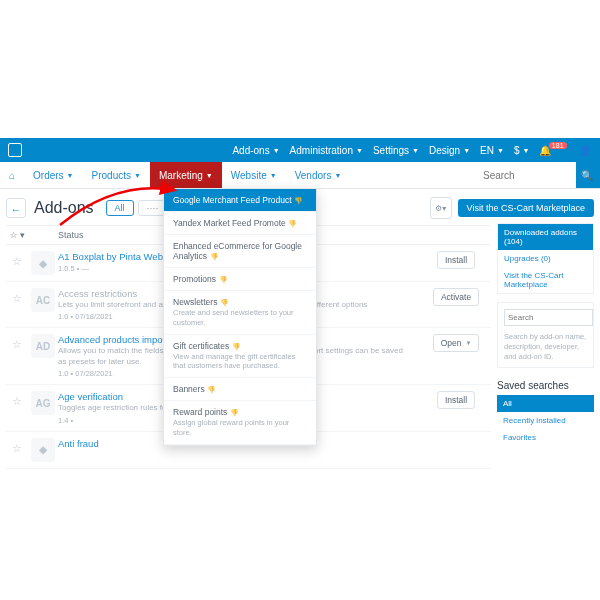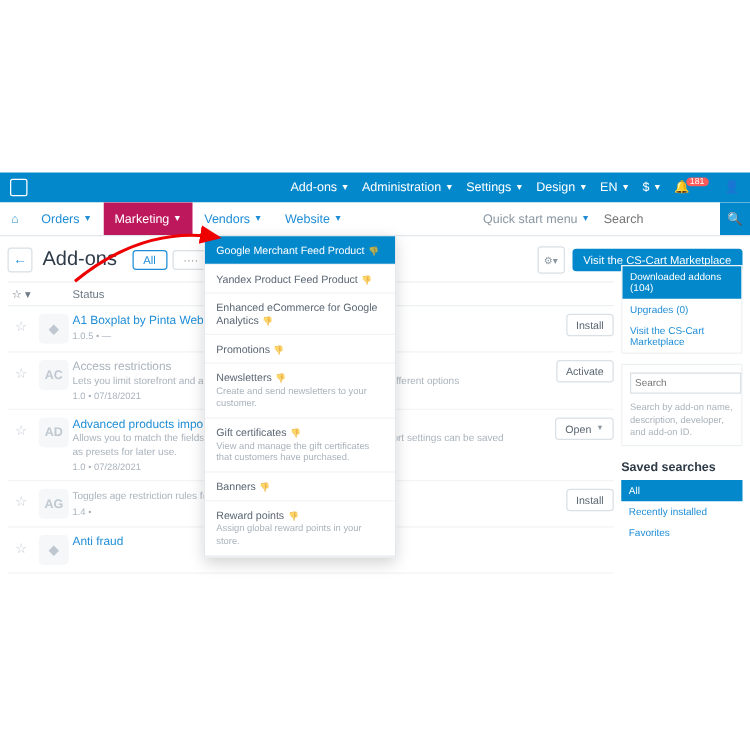--- a/index.html
+++ b/index.html
@@ -6,61 +6,61 @@
 .stage{width:600px;height:600px;position:relative;overflow:hidden;background:#fff}
 .topbar{position:absolute;top:138px;left:0;right:0;height:24px;background:#0388cc;display:flex;align-items:center;color:#fff;font-size:10px;padding:0 8px}
 .topbar .spacer{flex:1}
 .topbar .item{margin-left:10px;display:flex;align-items:center;cursor:pointer}
 .topbar .caret{margin-left:3px;font-size:7px}
 .cartglyph{width:12px;height:12px;border:1px solid #fff;border-radius:2px;margin-right:6px}
 .badge{background:#ff5b5b;color:#fff;font-size:7px;border-radius:6px;padding:0 3px;position:relative;top:-5px;left:-3px}
 .navbar{position:absolute;top:162px;left:0;right:0;height:26px;background:#fff;border-bottom:1px solid #e4e7ea;display:flex;align-items:stretch;font-size:10px}
 .navbar .nitem{display:flex;align-items:center;padding:0 9px;color:#1f8dd6;cursor:pointer;position:relative}
 .navbar .nitem.home{color:#1f8dd6}
-.navbar .nitem.active{background:#be185d;color:#fff}
+.navbar .nitem.active{background:#b91c1c;color:#fff}
 .navbar .caret{margin-left:3px;font-size:7px;color:#1f8dd6}
 .navbar .nitem.active .caret{color:#fff}
 .navbar .spacer{flex:1}
 .navbar .qs{display:flex;align-items:center;color:#8b97a2;padding:0 9px}
 .navbar .search{display:flex;align-items:center;padding-right:6px}
 .navbar .search input{border:none;outline:none;width:85px;font-size:10px;color:#8b97a2}
 .navbar .searchbtn{background:#0388cc;color:#fff;width:24px;height:26px;display:flex;align-items:center;justify-content:center}
 .pagehead{position:absolute;top:193px;left:6px;right:6px;height:30px;display:flex;align-items:center}
 .pagehead .back{border:1px solid #d9e0e6;border-radius:3px;width:18px;height:18px;display:flex;align-items:center;justify-content:center;color:#1f8dd6;margin-right:8px}
 .pagehead h1{font-size:16px;font-weight:500;margin:0 12px 0 0;color:#2e3a47}
 .pagehead .pill{border:1px solid #d9e0e6;border-radius:3px;padding:2px 8px;font-size:9px;color:#8b97a2;margin-right:4px;cursor:pointer}
 .pagehead .pill.active{border-color:#1f8dd6;color:#1f8dd6}
 .pagehead .spacer{flex:1}
 .pagehead .gear{border:1px solid #d9e0e6;border-radius:3px;width:20px;height:20px;display:flex;align-items:center;justify-content:center;color:#8b97a2;margin-right:6px;font-size:8px}
 .pagehead .visit{background:#0388cc;color:#fff;border-radius:3px;padding:4px 9px;font-size:9px}
 .content{position:absolute;top:225px;left:6px;width:485px}
-.sidebar{position:absolute;top:212px;right:6px;width:97px;font-size:8px}
+.sidebar{position:absolute;top:223px;right:6px;width:97px;font-size:8px}
 .listhead{display:flex;border-top:1px solid #eef1f3;border-bottom:1px solid #eef1f3;padding:4px 0;color:#6b7885;font-size:9px}
 .listhead .c1{width:22px;text-align:center}
 .listhead .c2{width:30px}
 .listhead .c3{flex:1}
 .listhead .c4{width:70px}
 .row{display:flex;border-bottom:1px solid #f2f4f6;padding:6px 0;align-items:flex-start}
 .row .star{width:22px;text-align:center;color:#c7ced5;padding-top:4px}
 .row .iconcell{width:30px;display:flex;align-items:center;justify-content:center}
 .sqicon{width:24px;height:24px;border-radius:4px;background:#f5f7f9;color:#bfc8d0;display:flex;align-items:center;justify-content:center;font-size:10px;font-weight:600}
 .row .main{flex:1;padding-right:8px}
 .row .title{color:#1f8dd6;font-size:9.5px}
 .row .title.dis{color:#aab3bc}
 .row .desc{color:#aab3bc;font-size:8px;line-height:1.3;margin-top:1px}
 .row .meta{color:#aab3bc;font-size:7.5px;margin-top:2px}
-.row .btncell{width:70px;display:flex;align-items:center;justify-content:flex-end}
+.row .btncell{width:70px;display:flex;align-items:center;justify-content:center}
 .abtn{border:1px solid #d9e0e6;border-radius:3px;padding:3px 7px;font-size:8.5px;color:#5a6673;cursor:pointer;display:flex;align-items:center}
 .abtn .caret{margin-left:4px;font-size:6px;color:#8b97a2}
 .sidepanel{background:#fff;border:1px solid #eef1f3;margin-bottom:8px}
 .sidepanel .hdr{background:#0388cc;color:#fff;padding:4px 6px;font-size:8px}
 .sidepanel .lnk{color:#1f8dd6;padding:4px 6px;display:block;font-size:8px}
 .sidepanel input{width:calc(100% - 14px);margin:6px;border:1px solid #d9e0e6;padding:3px;font-size:8px;outline:none}
 .sidepanel .help{color:#aab3bc;padding:0 6px 6px;font-size:7.5px;line-height:1.3}
-.sidetitle{font-weight:700;font-size:10px;color:#2e3a47;padding:4px 0}
+.sidetitle{font-weight:400;font-size:10px;color:#2e3a47;padding:4px 0}
 .savitem{padding:4px 6px;font-size:8px;color:#1f8dd6}
 .savitem.active{background:#0388cc;color:#fff}
 .dropdown{position:absolute;top:188px;left:163px;width:152px;background:#fff;box-shadow:0 4px 12px rgba(0,0,0,.18);border:1px solid #e4e7ea;z-index:20}
 .dropdown .ditem{padding:6px 9px;font-size:8.5px;color:#5a6673;border-bottom:1px solid #f2f4f6;cursor:pointer}
 .dropdown .ditem.sel{background:#0388cc;color:#fff}
 .dropdown .ditem .dsub{color:#aab3bc;font-size:7.5px;line-height:1.3;margin-top:1px}
 .dropdown .thumb{font-size:7px;opacity:.7;margin-left:3px}
 .arrow{position:absolute;top:170px;left:55px;width:130px;height:60px;z-index:30;pointer-events:none}
 .arrow svg{overflow:visible}
 </style>
@@ -100,37 +100,37 @@
 </div>
 
 <div class="navbar">
   <div class="nitem home">
         <span>⌂</span>
       </div>
   <div class="nitem">
         <span>Orders</span>
         <span class="caret">▼</span>
       </div>
+  <div class="nitem">
+        <span>Products</span>
+        <span class="caret">▼</span>
+      </div>
   <div class="nitem active">
         <span>Marketing</span>
         <span class="caret">▼</span>
       </div>
   <div class="nitem">
+        <span>Website</span>
+        <span class="caret">▼</span>
+      </div>
+  <div class="nitem">
         <span>Vendors</span>
         <span class="caret">▼</span>
       </div>
-  <div class="nitem">
-        <span>Website</span>
-        <span class="caret">▼</span>
-      </div>
   <span class="spacer"></span>
-  <div class="qs">
-        <span>Quick start menu</span>
-        <span class="caret" style="margin-left:3px">▼</span>
-      </div>
   <div class="search">
     <input placeholder="Search" style="">
   </div>
   <div class="searchbtn">
         <span>🔍</span>
       </div>
 </div>
 
 <div class="pagehead">
   <div class="back">←</div>
@@ -189,20 +189,21 @@
           <div class="btncell">
             <span class="abtn">Open<span class="caret">▼</span></span>
           </div>
         </div>
         <div class="row">
           <div class="star">☆</div>
           <div class="iconcell">
             <div class="sqicon">AG</div>
           </div>
           <div class="main">
+            <div class="title ">Age verification</div>
             <div class="desc">Toggles age restriction rules for products and categories</div>
             <div class="meta">1.4 •</div>
           </div>
           <div class="btncell">
             <span class="abtn">Install</span>
           </div>
         </div>
         <div class="row">
           <div class="star">☆</div>
           <div class="iconcell">
@@ -229,21 +230,21 @@
   <div class="sidetitle">Saved searches</div>
   <div class="sidepanel" style="border:none">
     <div class="savitem active">All</div>
     <div class="savitem">Recently installed</div>
     <div class="savitem">Favorites</div>
   </div>
 </div>
 
 <div class="dropdown" id="dd">
       <div class="ditem sel"><span>Google Merchant Feed Product</span><span class="thumb">👎</span></div>
-      <div class="ditem"><span>Yandex Product Feed Product</span><span class="thumb">👎</span></div>
+      <div class="ditem"><span>Yandex Market Feed Promote</span><span class="thumb">👎</span></div>
       <div class="ditem"><span>Enhanced eCommerce for Google Analytics</span><span class="thumb">👎</span></div>
       <div class="ditem"><span>Promotions</span><span class="thumb">👎</span></div>
       <div class="ditem"><span>Newsletters</span><span class="thumb">👎</span><div class="dsub">Create and send newsletters to your customer.</div></div>
       <div class="ditem"><span>Gift certificates</span><span class="thumb">👎</span><div class="dsub">View and manage the gift certificates that customers have purchased.</div></div>
       <div class="ditem"><span>Banners</span><span class="thumb">👎</span></div>
       <div class="ditem"><span>Reward points</span><span class="thumb">👎</span><div class="dsub">Assign global reward points in your store.</div></div>
     </div>
 
 <div class="arrow">
   <svg width="130" height="60">

